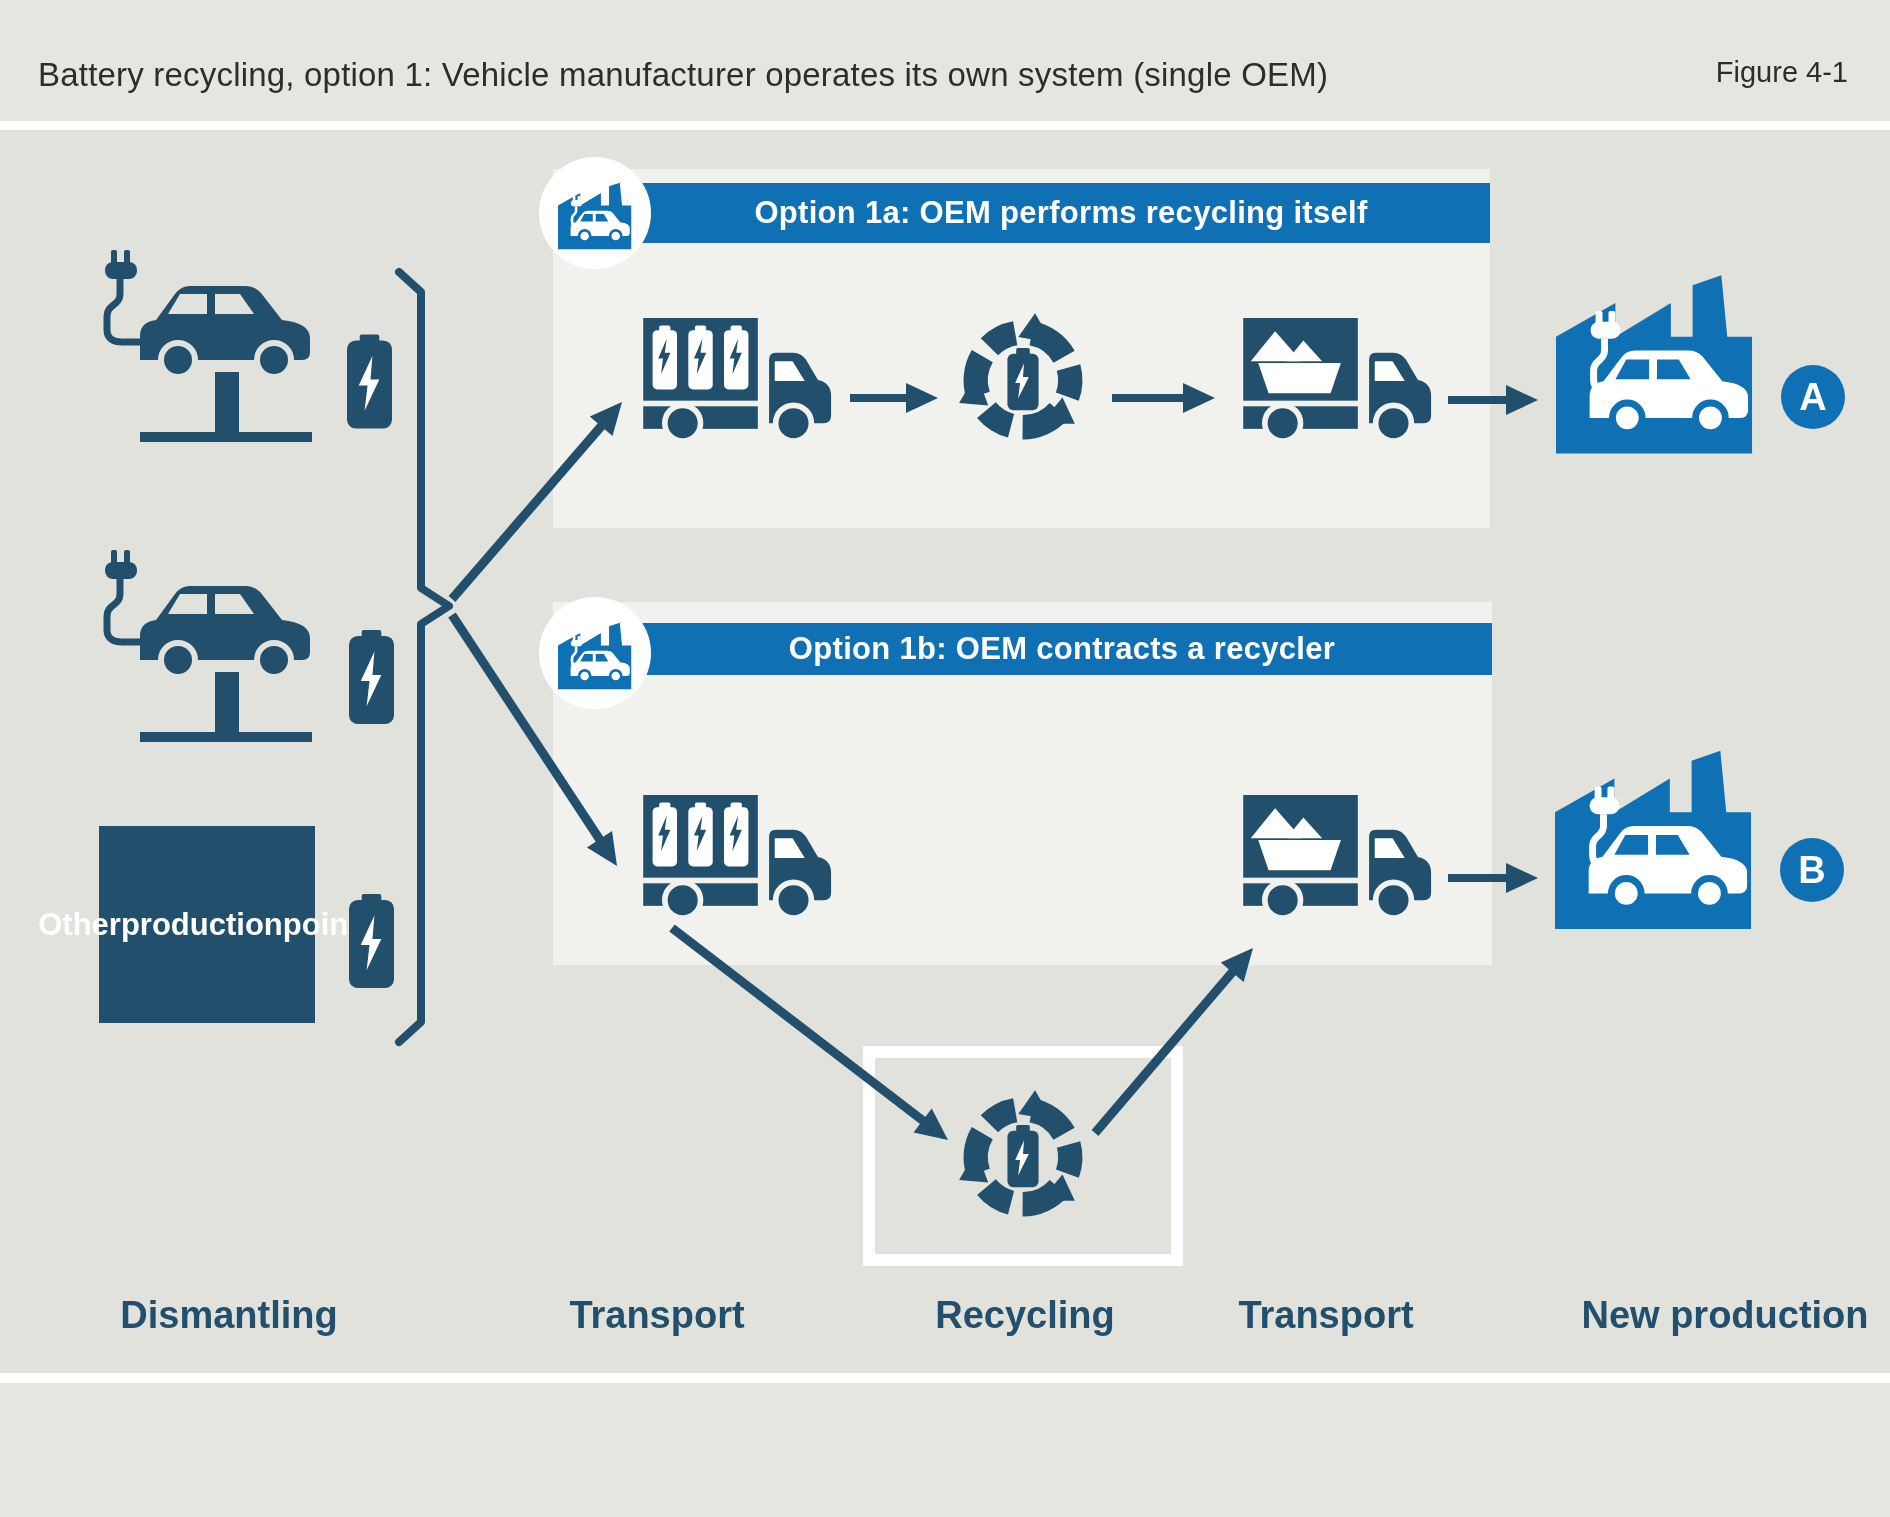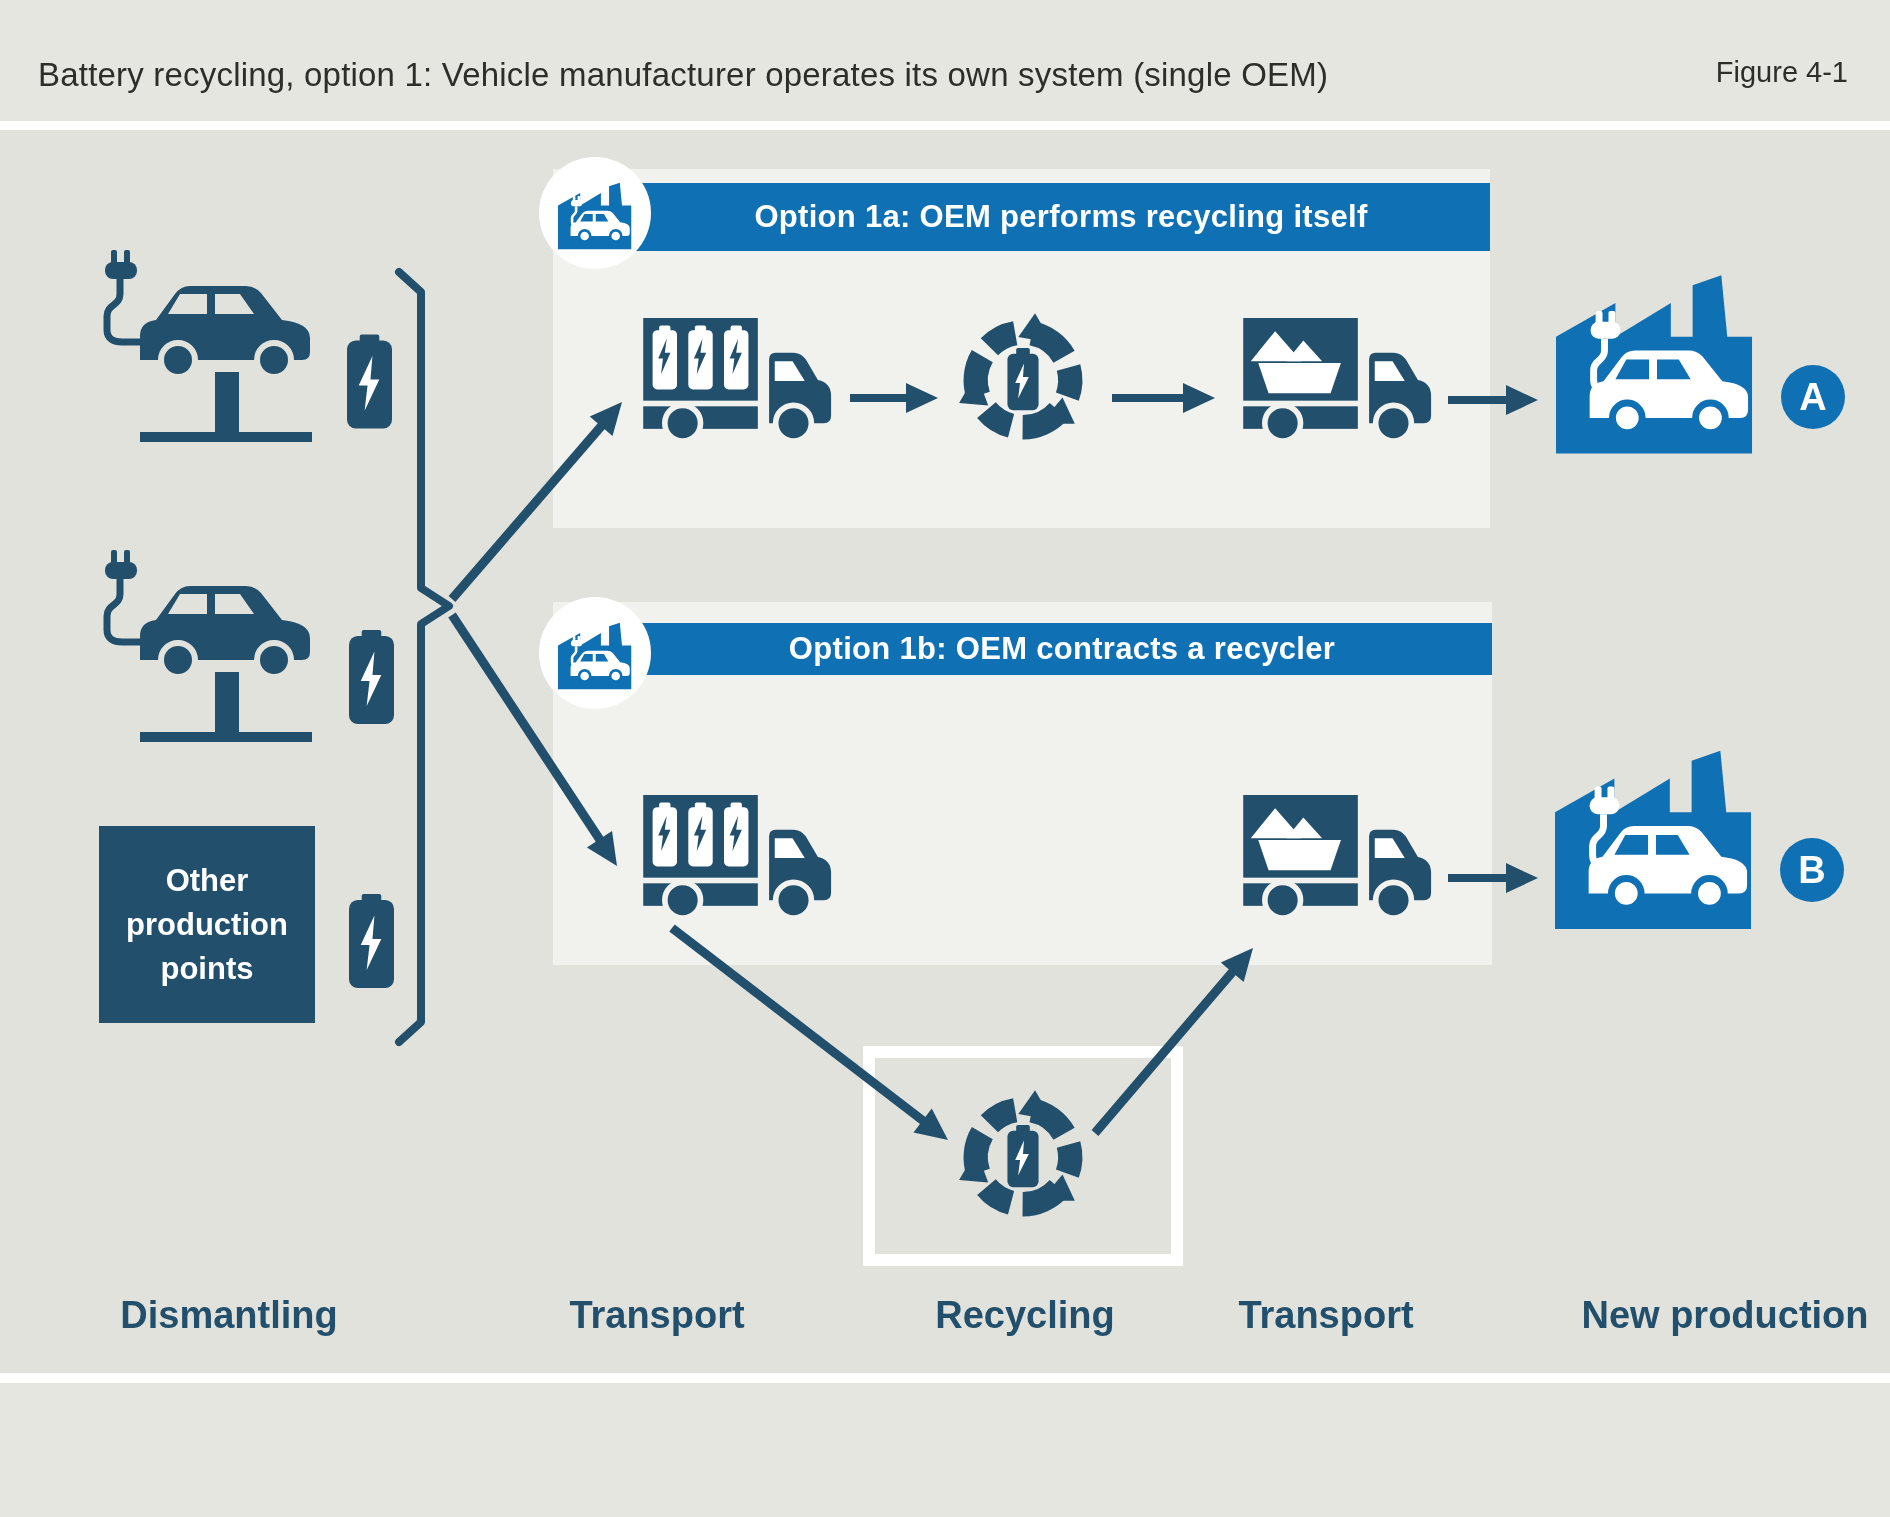--- a/index.html
+++ b/index.html
@@ -13,32 +13,32 @@
   .band-top{left:0;top:0;width:1890px;height:121px;background:var(--c-bgband)}
   .band-main{left:0;top:130px;width:1890px;height:1243px;background:var(--c-bgmain)}
   .band-footer{left:0;top:1383px;width:1890px;height:134px;background:var(--c-bgband)}
   .title{left:38px;top:56px;font-size:33px;font-weight:500;color:var(--c-text);letter-spacing:.2px}
   .figlabel{right:42px;top:56px;font-size:29px;font-weight:500;color:var(--c-text)}
   .panel{background:var(--c-panel)}
   .panel-a{left:553px;top:169px;width:937px;height:359px}
   .panel-b{left:553px;top:602px;width:939px;height:363px}
   .bar{background:var(--c-blue);color:#fff;display:flex;align-items:center;justify-content:center;
        font-size:31px;font-weight:600;letter-spacing:.3px}
-  .bar-a{left:632px;top:183px;width:858px;height:68px}
+  .bar-a{left:632px;top:183px;width:858px;height:60px}
   .bar-b{left:632px;top:623px;width:860px;height:52px}
   .badge-circle{width:112px;height:112px;border-radius:50%;background:#fff;display:flex;
        align-items:center;justify-content:center}
   .bcircle-a{left:539px;top:157px}
   .bcircle-b{left:539px;top:597px}
   .letter-badge{width:64px;height:64px;border-radius:50%;background:var(--c-blue);color:#fff;
        display:flex;align-items:center;justify-content:center;font-size:38px;font-weight:600}
   .lb-a{left:1781px;top:365px}
   .lb-b{left:1780px;top:838px}
   .collection-box{left:99px;top:826px;width:216px;height:197px;background:var(--c-dark);color:#fff;
-       display:flex;flex-direction:column;align-items:center;justify-content:center;
+       display:flex;flex-direction:row;align-items:center;justify-content:center;
        font-size:31px;font-weight:600;line-height:44px;text-align:center}
   .recycle-frame{left:863px;top:1046px;width:320px;height:220px;border:12px solid #fff;background:transparent}
   .stage-label{top:1294px;transform:translateX(-50%);font-size:38px;font-weight:700;color:var(--c-dark);white-space:nowrap}
   .footer-text{left:38px;top:1415px;width:1760px;font-size:27px;line-height:37px;color:var(--c-footer)}
   .footer-text b{font-weight:700;color:#2f2f2c}
   .fDark{fill:var(--c-dark)} .fBlue{fill:var(--c-blue)} .fWhite{fill:#fff}
   .sDark{stroke:var(--c-dark)}
   svg{display:block}
   .overlay{left:0;top:0;pointer-events:none}
 </style>

